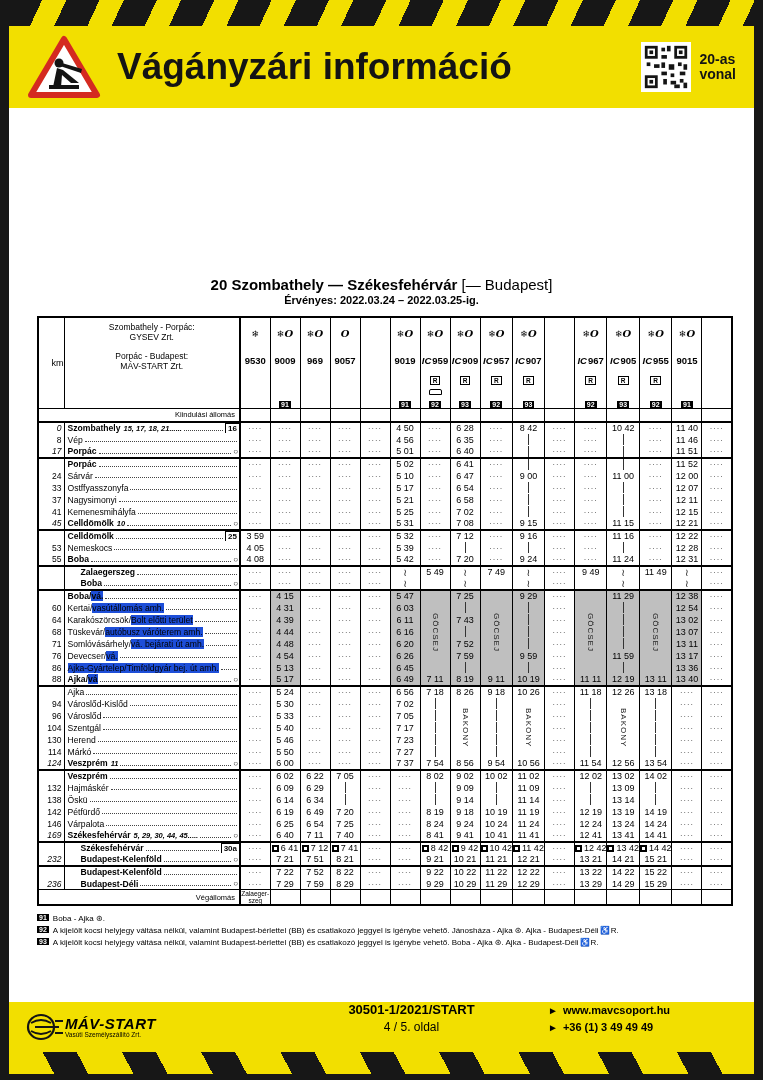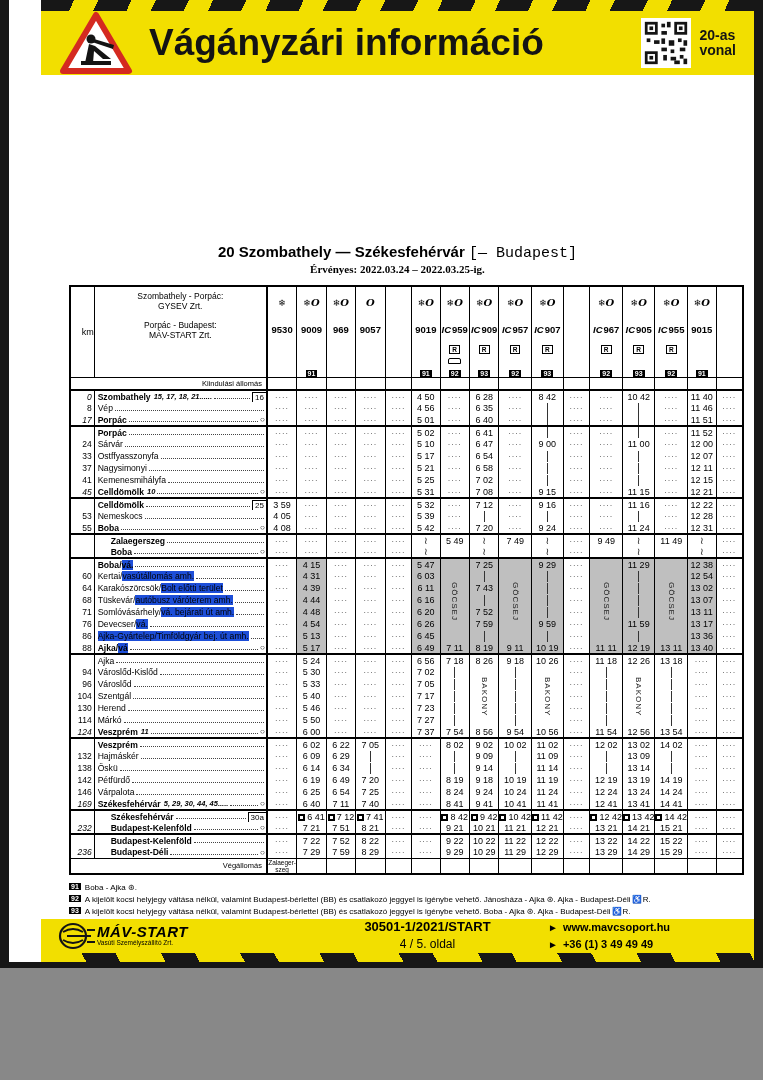--- a/index.html
+++ b/index.html
@@ -1,35 +1,35 @@
 <!DOCTYPE html>
 <html><head>
 <meta charset="utf-8">
 <style>
   * { margin:0; padding:0; box-sizing:border-box; }
   body { background:#888; font-family:"Liberation Sans",sans-serif; }
-  .page { width:763px; height:968px; margin:0 auto; background:#fff; position:relative;
+  .page { width:763px; height:1080px; margin:0 auto; background:#fff; position:relative;
           display:flex; flex-direction:column; overflow:hidden;
-          border-left:9px solid #171717; border-right:9px solid #171717; border-bottom:6px solid #171717;padding-left:32px;}
+          border-left:9px solid #171717; border-right:9px solid #171717; border-bottom:6px solid #171717;}
   
   .hazard-top { height:26px; background:repeating-linear-gradient(115deg,#171717 0 30px,#f2df00 30px 52px); }
   .hazard-bottom { height:22px; background:repeating-linear-gradient(62deg,#f2df00 0 40px,#171717 40px 70px); }
   
   .band-header { height:82px; background:#f2df00; display:flex; align-items:center; padding:0 18px; }
   .warn-tri { width:74px; height:64px; flex:0 0 auto; }
   .hdr-title { font-size:37px; font-weight:bold; color:#141414; letter-spacing:0px; margin-left:16px; flex:1;
                font-family:"Liberation Sans",sans-serif; }
   .qr { width:50px; height:50px; background:#fff; padding:2px; margin-right:8px; }
   .line-badge { font-size:14px; font-weight:bold; color:#141414; line-height:15px; }
   
   .content { flex:1; background:#fff; position:relative; padding:0 10px; }
   .doc-titles { text-align:center; margin-top:168px; }
   .route-title { font-size:15px; font-weight:bold; }
-  .route-title .brk2 { font-weight:normal;font-family:Liberation Mono, monospace; }
-  .validity { font-size:11px; font-weight:bold; margin-top:1px;font-family:Liberation Serif, serif; }
+  .route-title .brk2 { font-weight:normal; }
+  .validity { font-size:11px; font-weight:bold; margin-top:1px; }
   
   .tt-wrap { margin:10px 0 0 18px; }
   table.tt { border-collapse:collapse; border:2px solid #000; table-layout:fixed; }
   .tt th, .tt td { border-left:1px solid #000; padding:0; vertical-align:middle; overflow:hidden; font-weight:normal; }
   .tt .sep2 { border-left:2px solid #000; }
   .tt thead th { vertical-align:top; }
   tr.hlbl td { border-top:1px solid #000; border-bottom:1px solid #000; height:13px; }
   tr.sect td, tr.sect th { border-top:2px solid #000; }
   tbody tr { height:12px; }
   .kmhead { font-size:9px; text-align:right; vertical-align:middle !important; }
@@ -46,21 +46,21 @@
   .tco { height:12px; }
   .coach { display:inline-block; width:13px; height:6px; border:1px solid #000; border-radius:2px 2px 0 0; }
   .tnote { height:15px; }
   .notebox { background:#000; color:#fff; font-size:7px; font-weight:bold; padding:0 2px; }
   .kmc { font-size:8.5px; text-align:right; padding-right:2px !important; white-space:nowrap; }
   .kmb { font-style:italic; font-weight:bold; }
   .station { display:flex; align-items:center; font-size:8.6px; white-space:nowrap; padding-left:3px; }
   .sub .station { padding-left:16px; }
   .leader { flex:1; min-width:2px; border-bottom:1px dotted #444; height:5px; margin:0 2px; }
   .refs { font-size:7.5px; font-weight:bold; font-style:italic; margin-left:3px; }
-  .brk { font-size:8px; font-weight:normal; border-top:1px solid #000; border-left:1px solid #000; padding:0 2px; }
+  .brk { font-size:8px; font-weight:bold; border-top:1px solid #000; border-left:1px solid #000; padding:0 2px; }
   .circ { font-weight:bold; font-size:8px; padding-right:1px; }
   .gmark { background:#1d4ed8; }
   td.time { font-size:9px; text-align:center; white-space:nowrap; }
   td.gray { background:#bfbfbf; }
   .dots { color:#555; font-size:7.5px; letter-spacing:1px; }
   .vline { display:inline-block; width:1px; height:11px; background:#333; vertical-align:middle; }
   .wavy { font-size:10px; color:#222; }
   td.vert { text-align:center; vertical-align:middle; }
   td.vert .vtxt { writing-mode:vertical-rl; margin:0 auto; font-size:8px; letter-spacing:1px; color:#222; }
   .sqbox { display:inline-block; width:7px; height:7px; background:#000; margin-right:2px; position:relative; top:1px; }

